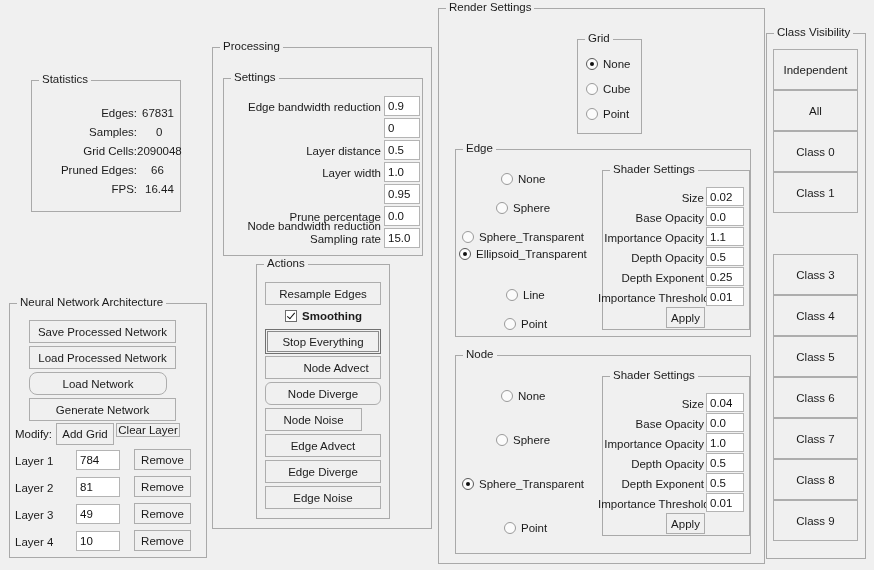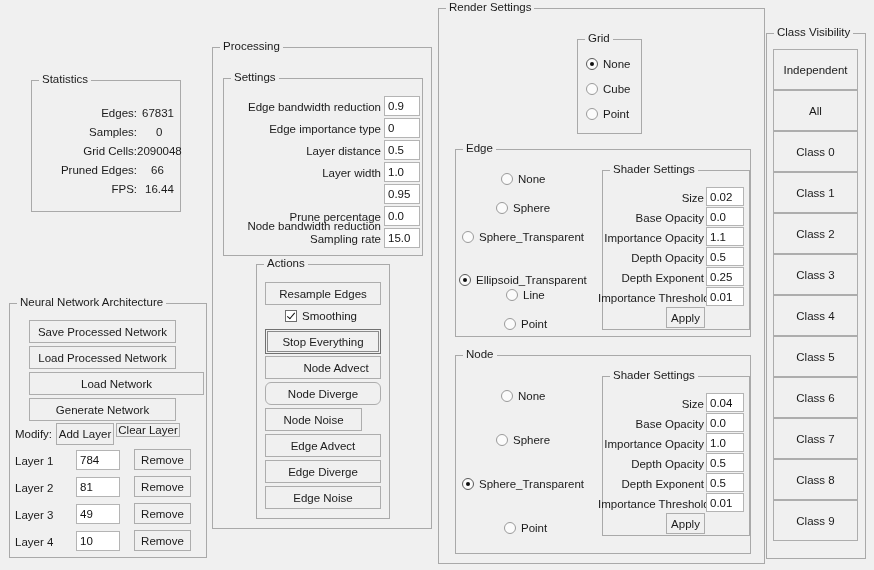--- a/index.html
+++ b/index.html
@@ -64,21 +64,21 @@
   }
   .radio.on .dot{border-color:#5a5a5a;}
   .radio.on .dot::after{
     content:"";width:4px;height:4px;border-radius:50%;background:#101010;
   }
   .radio .rtxt{font-size:11.5px;}
 
   
 
   
-  .chk{position:absolute;display:flex;align-items:center;white-space:nowrap;}
+  .chk{position:absolute;display:flex;align-items:center;white-space:nowrap;font-weight:bold;}
   .chk .box{
     width:12px;height:12px;border:1px solid #6d6d6d;background:#fff;
     box-sizing:border-box;margin-right:5px;position:relative;flex:0 0 auto;
   }
   .chk.on .box::after{
     content:"";position:absolute;left:3px;top:0px;
     width:3px;height:7px;border:solid #111;border-width:0 1.6px 1.6px 0;
     transform:rotate(40deg);
   }
 </style>
@@ -99,25 +99,25 @@
   <span class="lbl" style="left:105px;top:63px;">2090048</span>
   <span class="lbl" style="left:119px;top:82px;">66</span>
   <span class="lbl" style="left:113px;top:101px;">16.44</span>
 </div>
 
 <div class="group" style="left:9px;top:303px;width:196px;height:253px;">
   <span class="legend">Neural Network Architecture</span>
 
   <button class="btn" style="left:19px;top:16px;width:147px;height:23px;">Save Processed Network</button>
   <button class="btn" style="left:19px;top:42px;width:147px;height:23px;">Load Processed Network</button>
-  <button class="btn" style="left:19px;top:68px;width:175px;height:23px;">Load Network</button>
+  <button class="btn" style="left:19px;top:68px;width:138px;height:23px;border-radius:8px;">Load Network</button>
   <button class="btn" style="left:19px;top:94px;width:147px;height:23px;">Generate Network</button>
 
   <span class="lbl" style="left:5px;top:123px;">Modify:</span>
-  <button class="btn" style="left:46px;top:119px;width:58px;height:22px;">Add Layer</button>
+  <button class="btn" style="left:46px;top:119px;width:58px;height:22px;">Add Grid</button>
   <button class="btn" style="left:106px;top:119px;width:64px;height:14px;">Clear Layer</button>
 
   <span class="lbl" style="left:5px;top:150px;">Layer 1</span>
   <div class="inp" style="left:66px;top:146px;width:44px;height:20px;">784</div>
   <button class="btn" style="left:124px;top:145px;width:57px;height:21px;">Remove</button>
 
   <span class="lbl" style="left:5px;top:177px;">Layer 2</span>
   <div class="inp" style="left:66px;top:173px;width:44px;height:20px;">81</div>
   <button class="btn" style="left:124px;top:172px;width:57px;height:21px;">Remove</button>
 
@@ -132,21 +132,20 @@
 
 <div class="group" style="left:212px;top:47px;width:218px;height:480px;">
   <span class="legend">Processing</span>
 
   <div class="group" style="left:10px;top:30px;width:198px;height:176px;">
     <span class="legend">Settings</span>
 
     <span class="lbl r" style="left:0px;top:21px;width:157px;">Edge bandwidth reduction</span>
     <div class="inp" style="left:160px;top:17px;width:36px;height:20px;">0.9</div>
 
-    <span class="lbl r" style="left:0px;top:43px;width:157px;">Edge importance type</span>
     <div class="inp" style="left:160px;top:39px;width:36px;height:20px;">0</div>
 
     <span class="lbl r" style="left:0px;top:65px;width:157px;">Layer distance</span>
     <div class="inp" style="left:160px;top:61px;width:36px;height:20px;">0.5</div>
 
     <span class="lbl r" style="left:0px;top:87px;width:157px;">Layer width</span>
     <div class="inp" style="left:160px;top:83px;width:36px;height:20px;">1.0</div>
 
     <span class="lbl r" style="left:0px;top:109px;width:157px;margin-top:31px;">Node bandwidth reduction</span>
     <div class="inp" style="left:160px;top:105px;width:36px;height:20px;">0.95</div>
@@ -206,21 +205,21 @@
       <span class="rtxt">None</span>
     </div>
     <div class="radio" style="left:40px;top:52px;">
       <span class="dot"></span>
       <span class="rtxt">Sphere</span>
     </div>
     <div class="radio" style="left:6px;top:81px;">
       <span class="dot"></span>
       <span class="rtxt">Sphere_Transparent</span>
     </div>
-    <div class="radio on" style="left:3px;top:124px;">
+    <div class="radio on" style="left:3px;top:98px;">
       <span class="dot"></span>
       <span class="rtxt">Ellipsoid_Transparent</span>
     </div>
     <div class="radio" style="left:50px;top:139px;">
       <span class="dot"></span>
       <span class="rtxt">Line</span>
     </div>
     <div class="radio" style="left:48px;top:168px;">
       <span class="dot"></span>
       <span class="rtxt">Point</span>
@@ -297,21 +296,20 @@
   </div>
 </div>
 
 <div class="group" style="left:766px;top:33px;width:98px;height:524px;">
   <span class="legend">Class Visibility</span>
 
   <button class="btn" style="left:6px;top:15px;width:85px;height:41px;">Independent</button>
   <button class="btn" style="left:6px;top:56px;width:85px;height:41px;">All</button>
   <button class="btn" style="left:6px;top:97px;width:85px;height:41px;">Class 0</button>
   <button class="btn" style="left:6px;top:138px;width:85px;height:41px;">Class 1</button>
-  <button class="btn" style="left:6px;top:179px;width:85px;height:41px;">Class 2</button>
   <button class="btn" style="left:6px;top:220px;width:85px;height:41px;">Class 3</button>
   <button class="btn" style="left:6px;top:261px;width:85px;height:41px;">Class 4</button>
   <button class="btn" style="left:6px;top:302px;width:85px;height:41px;">Class 5</button>
   <button class="btn" style="left:6px;top:343px;width:85px;height:41px;">Class 6</button>
   <button class="btn" style="left:6px;top:384px;width:85px;height:41px;">Class 7</button>
   <button class="btn" style="left:6px;top:425px;width:85px;height:41px;">Class 8</button>
   <button class="btn" style="left:6px;top:466px;width:85px;height:41px;">Class 9</button>
 </div>
 
 </body></html>

